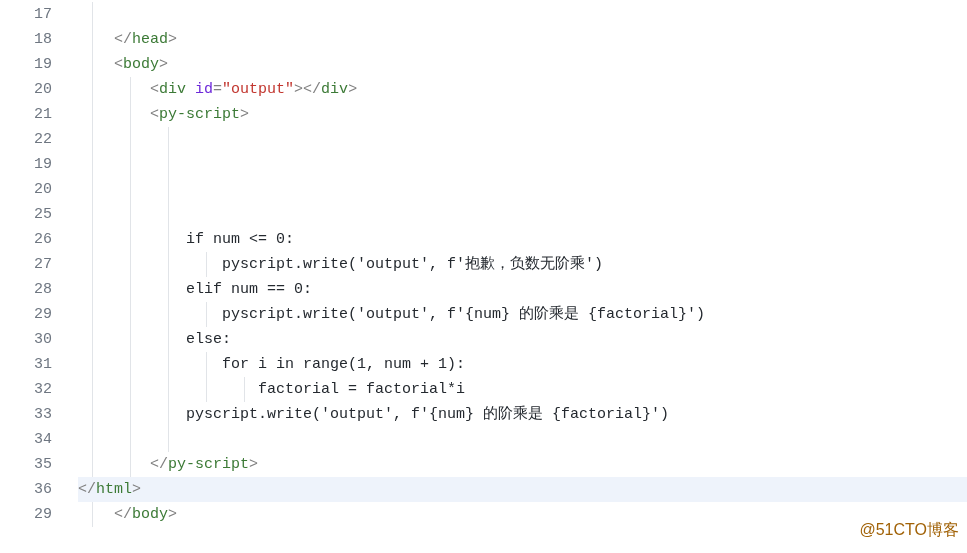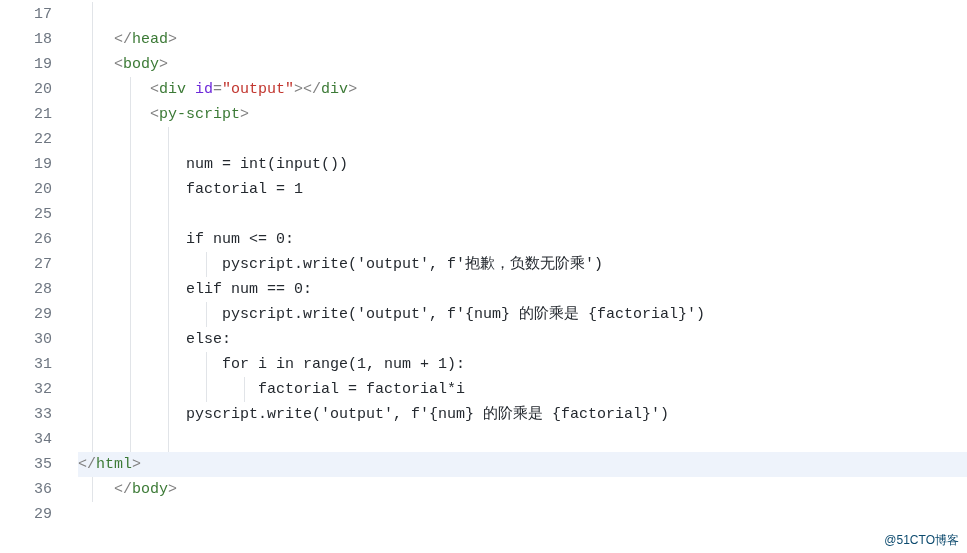--- a/index.html
+++ b/index.html
@@ -58,23 +58,23 @@
 }
 .g1 { left: 14px; }
 .g2 { left: 52px; }
 .g3 { left: 90px; }
 .g4 { left: 128px; }
 .g5 { left: 166px; }
 
 .watermark {
   position: absolute;
   right: 8px;
-  bottom: 4px;
-  font-size: 12px;
-  color: #0c4a6e;
+  bottom: 12px;
+  font-size: 16px;
+  color: #a16207;
   font-family: Arial, sans-serif;
 }
 </style>
 </head>
 <body>
 
 <div class="editor">
   <div class="gutter">
       <div class="ln">17</div>
       <div class="ln">18</div>
@@ -98,29 +98,30 @@
       <div class="ln">36</div>
       <div class="ln">29</div>
     </div>
   <div class="code">
       <div class="line"><div class="guide g1"></div></div>
       <div class="line"><div class="guide g1"></div><span class="txt">    </span><span class="punct">&lt;/</span><span class="tag">head</span><span class="punct">&gt;</span></div>
       <div class="line"><div class="guide g1"></div><span class="txt">    </span><span class="punct">&lt;</span><span class="tag">body</span><span class="punct">&gt;</span></div>
       <div class="line"><div class="guide g1"></div><div class="guide g2"></div><span class="txt">        </span><span class="punct">&lt;</span><span class="tag">div </span><span class="attr">id</span><span class="punct">=</span><span class="str">"output"</span><span class="punct">&gt;&lt;/</span><span class="tag">div</span><span class="punct">&gt;</span></div>
       <div class="line"><div class="guide g1"></div><div class="guide g2"></div><span class="txt">        </span><span class="punct">&lt;</span><span class="tag">py-script</span><span class="punct">&gt;</span></div>
       <div class="line"><div class="guide g1"></div><div class="guide g2"></div><div class="guide g3"></div></div>
-      <div class="line"><div class="guide g1"></div><div class="guide g2"></div><div class="guide g3"></div><span class="txt">            num = int(input())</span></div>
-      <div class="line"><div class="guide g1"></div><div class="guide g2"></div><div class="guide g3"></div><span class="txt">            factorial = 1</span></div>
+      <div class="line"><div class="guide g1"></div><div class="guide g2"></div><div class="guide g3"></div></div>
+      <div class="line"><div class="guide g1"></div><div class="guide g2"></div><div class="guide g3"></div></div>
       <div class="line"><div class="guide g1"></div><div class="guide g2"></div><div class="guide g3"></div></div>
       <div class="line"><div class="guide g1"></div><div class="guide g2"></div><div class="guide g3"></div><span class="txt">            if num &lt;= 0:</span></div>
       <div class="line"><div class="guide g1"></div><div class="guide g2"></div><div class="guide g3"></div><div class="guide g4"></div><span class="txt">                pyscript.write('output', f'抱歉，负数无阶乘')</span></div>
       <div class="line"><div class="guide g1"></div><div class="guide g2"></div><div class="guide g3"></div><span class="txt">            elif num == 0:</span></div>
       <div class="line"><div class="guide g1"></div><div class="guide g2"></div><div class="guide g3"></div><div class="guide g4"></div><span class="txt">                pyscript.write('output', f'{num} 的阶乘是 {factorial}')</span></div>
       <div class="line"><div class="guide g1"></div><div class="guide g2"></div><div class="guide g3"></div><span class="txt">            else:</span></div>
       <div class="line"><div class="guide g1"></div><div class="guide g2"></div><div class="guide g3"></div><div class="guide g4"></div><span class="txt">                for i in range(1, num + 1):</span></div>
       <div class="line"><div class="guide g1"></div><div class="guide g2"></div><div class="guide g3"></div><div class="guide g4"></div><div class="guide g5"></div><span class="txt">                    factorial = factorial*i</span></div>
       <div class="line"><div class="guide g1"></div><div class="guide g2"></div><div class="guide g3"></div><span class="txt">            pyscript.write('output', f'{num} 的阶乘是 {factorial}')</span></div>
       <div class="line"><div class="guide g1"></div><div class="guide g2"></div><div class="guide g3"></div></div>
+      <div class="line"><div class="guide g1"></div><div class="guide g2"></div><span class="txt">        </span><span class="punct">&lt;/</span><span class="tag">py-script</span><span class="punct">&gt;</span></div>
       <div class="line hl"><span class="punct">&lt;/</span><span class="tag">html</span><span class="punct">&gt;</span></div>
       <div class="line"><div class="guide g1"></div><span class="txt">    </span><span class="punct">&lt;/</span><span class="tag">body</span><span class="punct">&gt;</span></div>
     </div>
 </div>
 <div class="watermark">@51CTO博客</div>
 
 </body></html>

